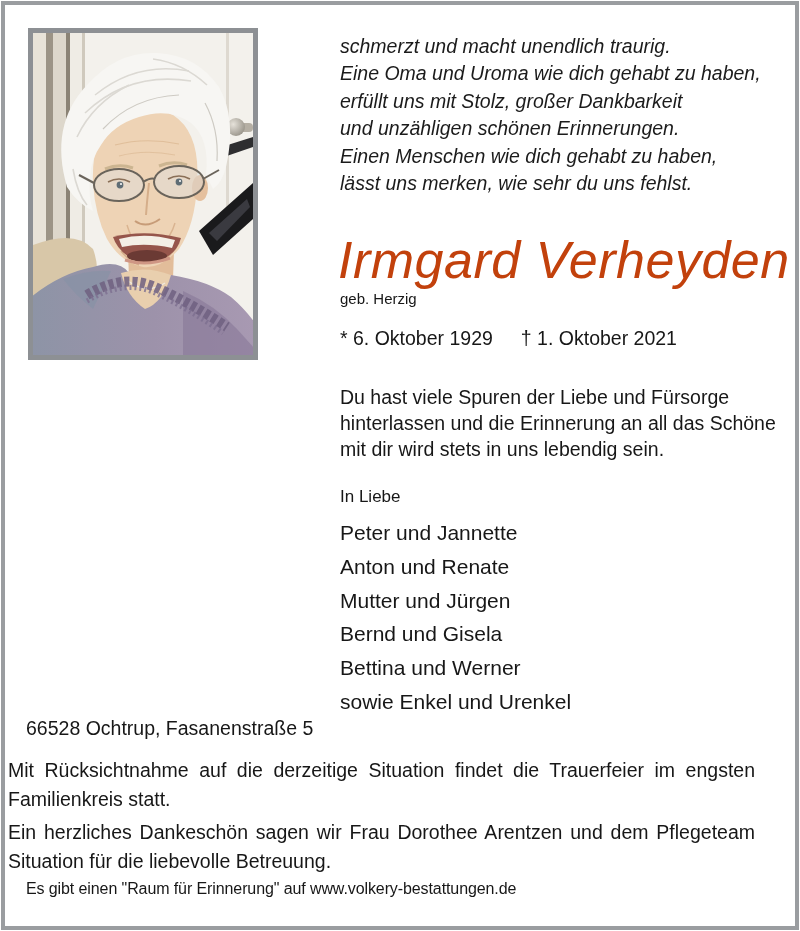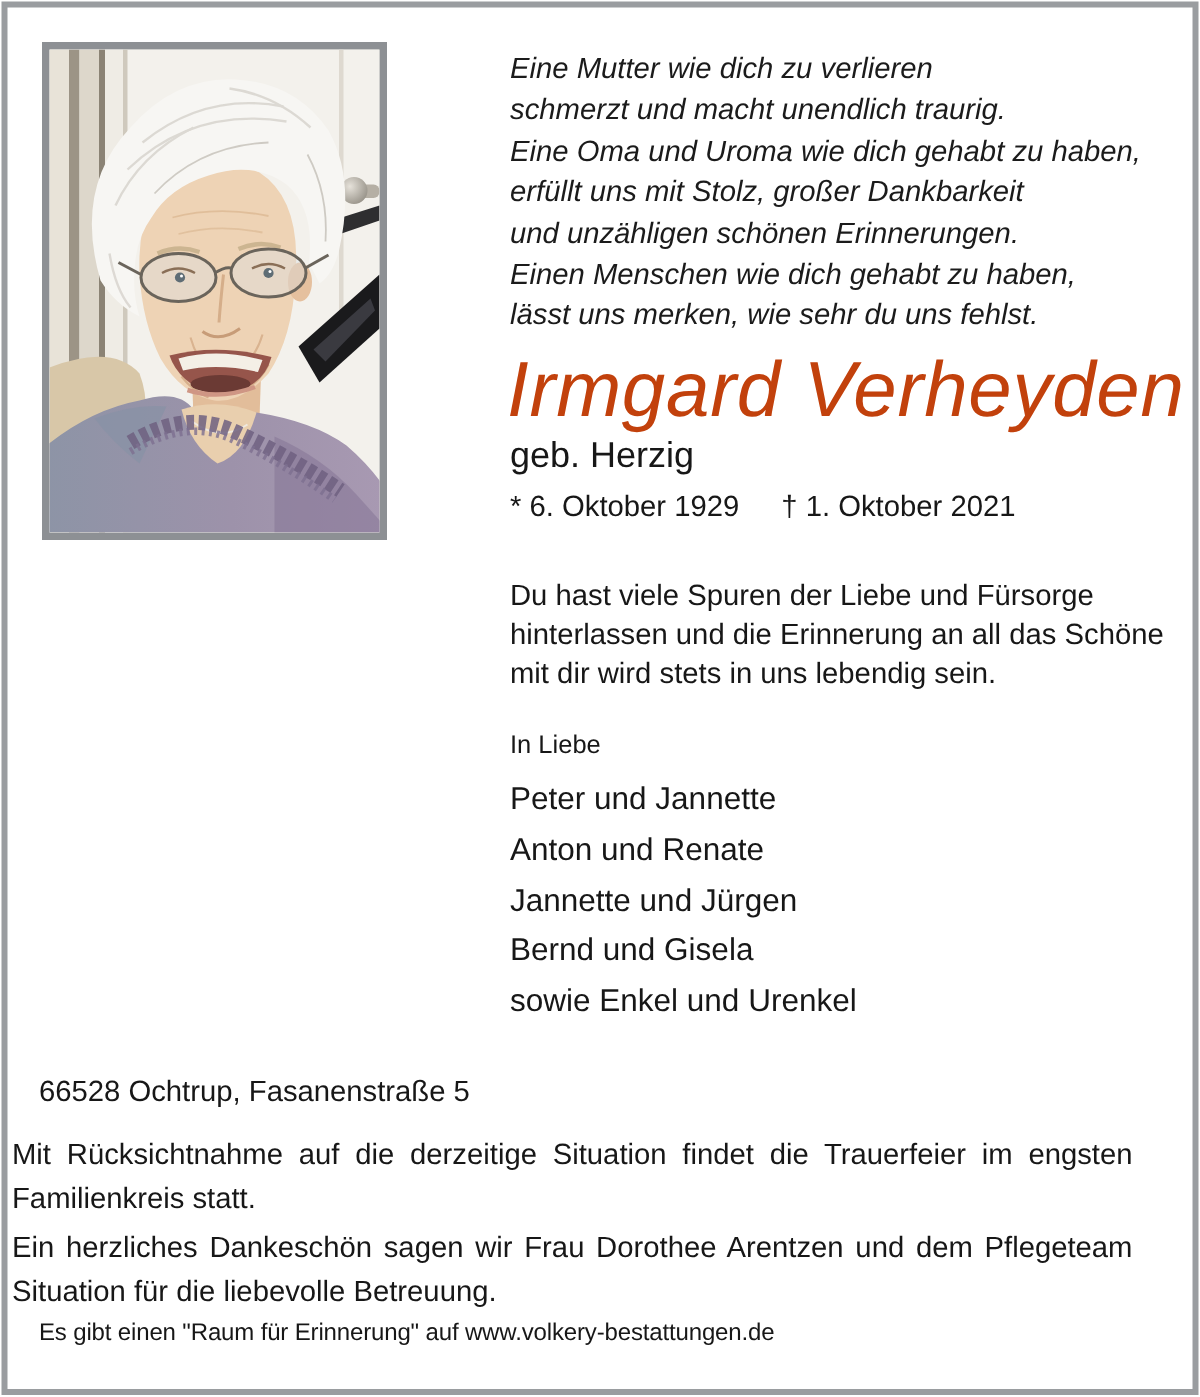--- a/index.html
+++ b/index.html
@@ -32,21 +32,21 @@
   }
   .deceased-name {
     position: absolute; left: 338px; top: 231px;
     margin: 0; font-weight: normal; font-style: italic;
     font-size: 52px; line-height: 1.15;
     letter-spacing: 0.5px; color: #c2410c;
     white-space: nowrap;
   }
   .maiden-name {
     position: absolute; left: 340px; top: 290px;
-    font-size: 24px;
+    font-size: 15px;
   }
   .life-dates {
     position: absolute; left: 340px; top: 327px;
     font-size: 19.5px;
   }
   .life-dates .birth { margin-right: 28px; }
 
   .tribute {
     position: absolute; left: 340px; top: 373px; width: 455px;
     font-size: 19.5px; line-height: 25.8px; margin-top: 12px;
@@ -170,21 +170,20 @@
       <path d="M75,149 Q86,143 97,149" stroke="#8a6f57" stroke-width="1.6" fill="none"></path>
       <circle cx="87" cy="152" r="3.4" fill="#5f6d75"></circle>
         <circle cx="88" cy="151" r="1" fill="#ffffff"></circle>
       <path d="M135,146 Q146,140 157,146" stroke="#8a6f57" stroke-width="1.6" fill="none"></path>
       <circle cx="146" cy="149" r="3.4" fill="#5f6d75"></circle>
         <circle cx="147" cy="148" r="1" fill="#ffffff"></circle>
     </svg>
   </div>
 
   <div class="poem">
-    <div>Eine Mutter wie dich zu verlieren</div>
     <div>schmerzt und macht unendlich traurig.</div>
     <div>Eine Oma und Uroma wie dich gehabt zu haben,</div>
     <div>erfüllt uns mit Stolz, großer Dankbarkeit</div>
     <div>und unzähligen schönen Erinnerungen.</div>
     <div>Einen Menschen wie dich gehabt zu haben,</div>
     <div>lässt uns merken, wie sehr du uns fehlst.</div>
   </div>
 
   <h1 class="deceased-name">Irmgard Verheyden</h1>
   <div class="maiden-name">geb. Herzig</div>
@@ -196,22 +195,23 @@
   <div class="tribute">
     <div>Du hast viele Spuren der Liebe und Fürsorge</div>
     <div>hinterlassen und die Erinnerung an all das Schöne</div>
     <div>mit dir wird stets in uns lebendig sein.</div>
   </div>
 
   <div class="mourners">
     <div class="intro">In Liebe</div>
     <div class="mourner-name">Peter und Jannette</div>
     <div class="mourner-name">Anton und Renate</div>
-    <div class="mourner-name">Jannette und Jürgen</div>
+    <div class="mourner-name">Mutter und Jürgen</div>
     <div class="mourner-name">Bernd und Gisela</div>
+    <div class="mourner-name">Bettina und Werner</div>
     <div class="mourner-name">sowie Enkel und Urenkel</div>
   </div>
 
   <div class="address">66528 Ochtrup, Fasanenstraße 5</div>
 
   <div class="notice notice-1">
     <div class="jline">Mit Rücksichtnahme auf die derzeitige Situation findet die Trauerfeier im engsten</div>
     <div>Familienkreis statt.</div>
   </div>
   <div class="notice notice-2">

